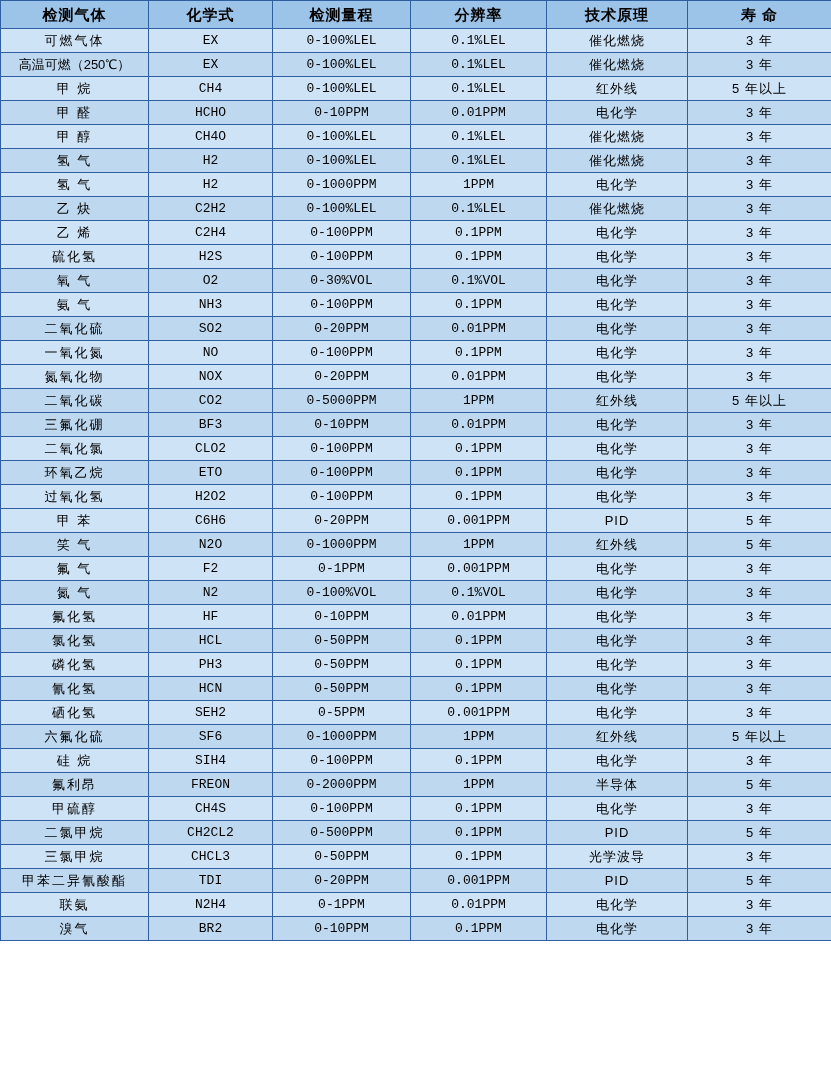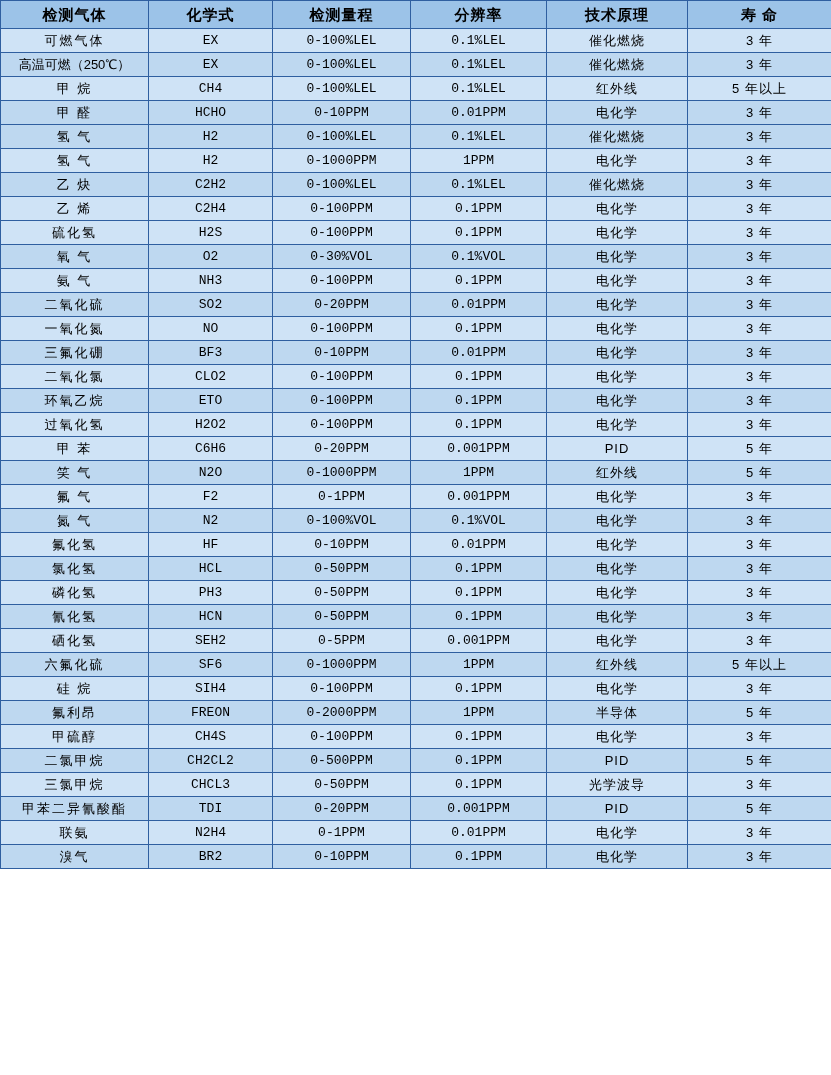--- a/index.html
+++ b/index.html
@@ -122,20 +122,28 @@
           <td class="life">5 年以上</td>
         </tr>
         <tr class="alt">
           <td class="name">甲 醛</td>
           <td class="formula">HCHO</td>
           <td class="range">0-10PPM</td>
           <td class="res">0.01PPM</td>
           <td class="principle">电化学</td>
           <td class="life">3 年</td>
         </tr>
+        <tr>
+          <td class="name">甲 醇</td>
+          <td class="formula">CH4O</td>
+          <td class="range">0-100%LEL</td>
+          <td class="res">0.1%LEL</td>
+          <td class="principle">催化燃烧</td>
+          <td class="life">3 年</td>
+        </tr>
         <tr class="alt">
           <td class="name">氢 气</td>
           <td class="formula">H2</td>
           <td class="range">0-100%LEL</td>
           <td class="res">0.1%LEL</td>
           <td class="principle">催化燃烧</td>
           <td class="life">3 年</td>
         </tr>
         <tr>
           <td class="name">氢 气</td>
@@ -193,20 +201,36 @@
           <td class="principle">电化学</td>
           <td class="life">3 年</td>
         </tr>
         <tr>
           <td class="name">一氧化氮</td>
           <td class="formula">NO</td>
           <td class="range">0-100PPM</td>
           <td class="res">0.1PPM</td>
           <td class="principle">电化学</td>
           <td class="life">3 年</td>
+        </tr>
+        <tr>
+          <td class="name">氮氧化物</td>
+          <td class="formula">NOX</td>
+          <td class="range">0-20PPM</td>
+          <td class="res">0.01PPM</td>
+          <td class="principle">电化学</td>
+          <td class="life">3 年</td>
+        </tr>
+        <tr class="alt">
+          <td class="name">二氧化碳</td>
+          <td class="formula">CO2</td>
+          <td class="range">0-5000PPM</td>
+          <td class="res">1PPM</td>
+          <td class="principle">红外线</td>
+          <td class="life">5 年以上</td>
         </tr>
         <tr class="alt">
           <td class="name">三氟化硼</td>
           <td class="formula">BF3</td>
           <td class="range">0-10PPM</td>
           <td class="res">0.01PPM</td>
           <td class="principle">电化学</td>
           <td class="life">3 年</td>
         </tr>
         <tr>

